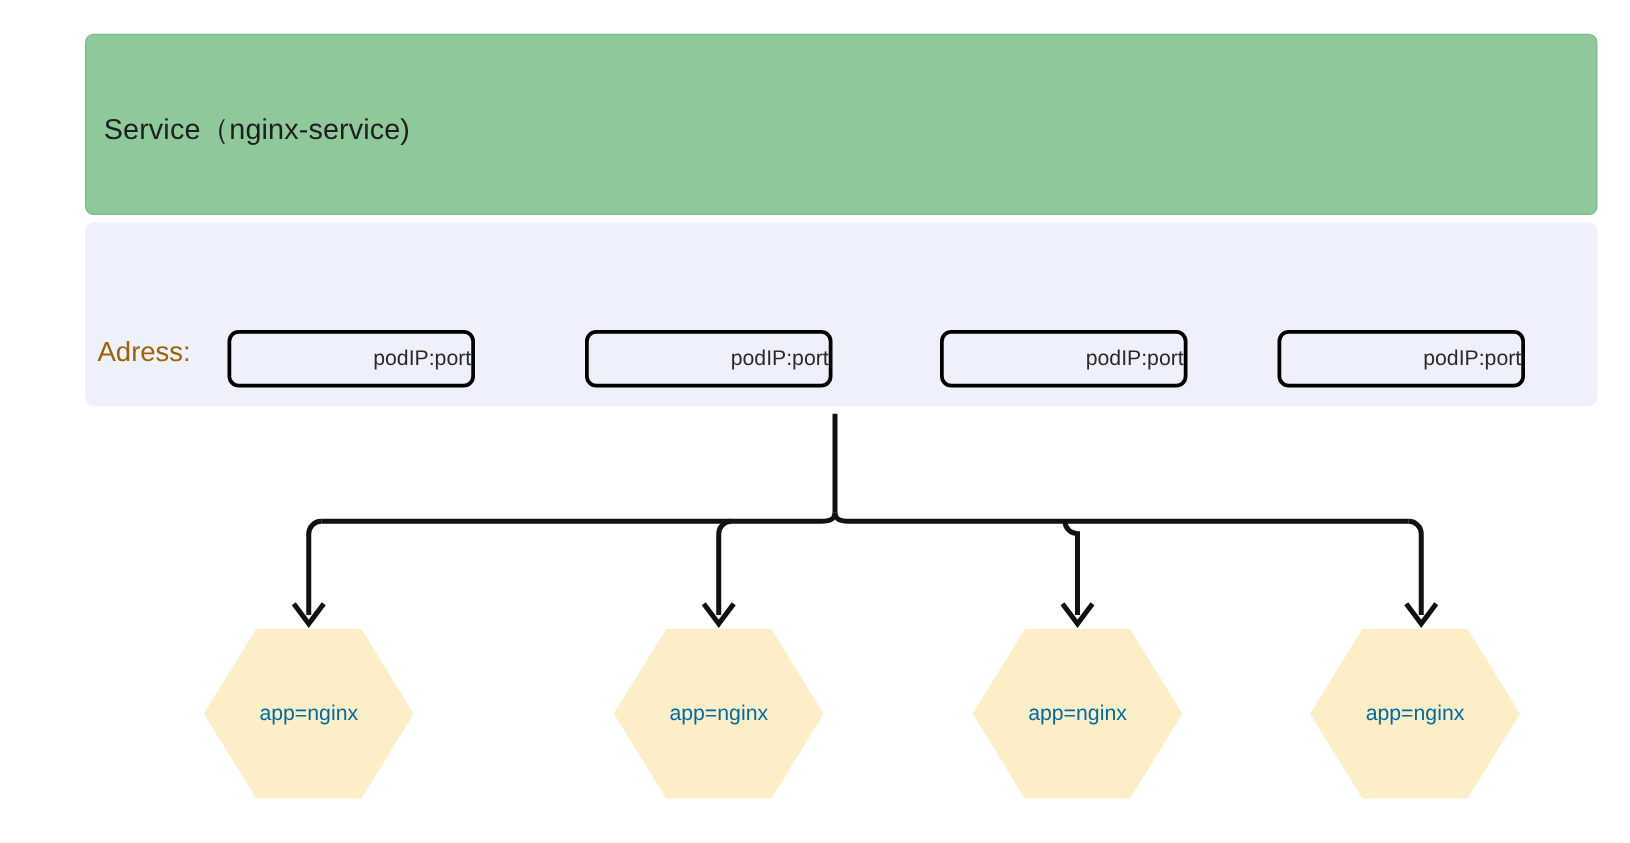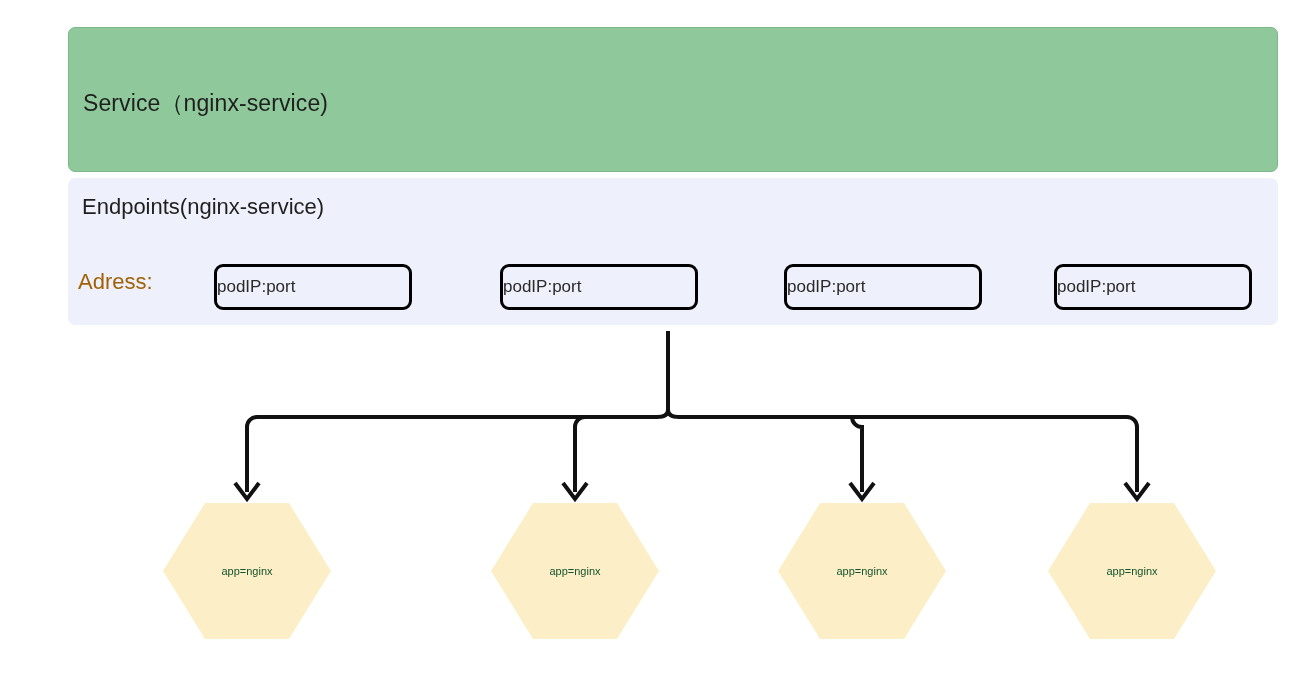--- a/index.html
+++ b/index.html
@@ -78,22 +78,21 @@
     position: absolute;
     top: 86px;
     width: 198px;
     height: 46px;
     background: #EEF1FB;
     border: 3px solid #000000;
     border-radius: 9px;
     box-sizing: border-box;
     display: flex;
     align-items: center;
-    justify-content: flex-start;
-    margin-left: 32px;
+    justify-content: flex-end;
   }
   .pill span {
     font-size: 17px;
     color: #2a2a2a;
     white-space: nowrap;
   }
   .pill-0 { left: 114px; }
   .pill-1 { left: 400px; }
   .pill-2 { left: 684px; }
   .pill-3 { left: 954px; }
@@ -124,40 +123,39 @@
   }
   .pod-label {
     position: absolute;
     left: 0;
     top: 0;
     width: 168px;
     height: 136px;
     display: flex;
     align-items: center;
     justify-content: center;
-    font-size: 11px;
-    color: #14532d;
+    font-size: 17px;
+    color: #0369a1;
     white-space: nowrap;
   }
   .pod-0 { left: 163px; }
   .pod-1 { left: 491px; }
   .pod-2 { left: 778px; }
   .pod-3 { left: 1048px; }
 </style>
 </head>
 <body>
 
 <div id="diagram-root">
 
   <div class="service-box">
     <div class="service-label">Service（nginx-service)</div>
   </div>
 
   <div class="endpoints-panel">
-    <div class="endpoints-title">Endpoints(nginx-service)</div>
     <div class="adress-label">Adress:</div>
 
     <div class="pill pill-0">
       <span>podIP:port</span>
     </div>
     <div class="pill pill-1">
       <span>podIP:port</span>
     </div>
     <div class="pill pill-2">
       <span>podIP:port</span>

